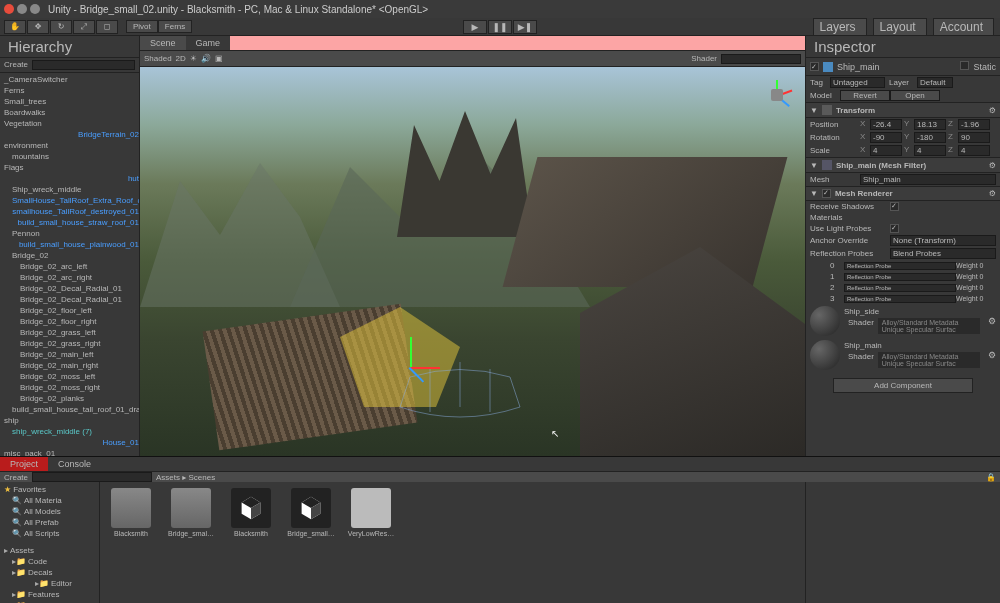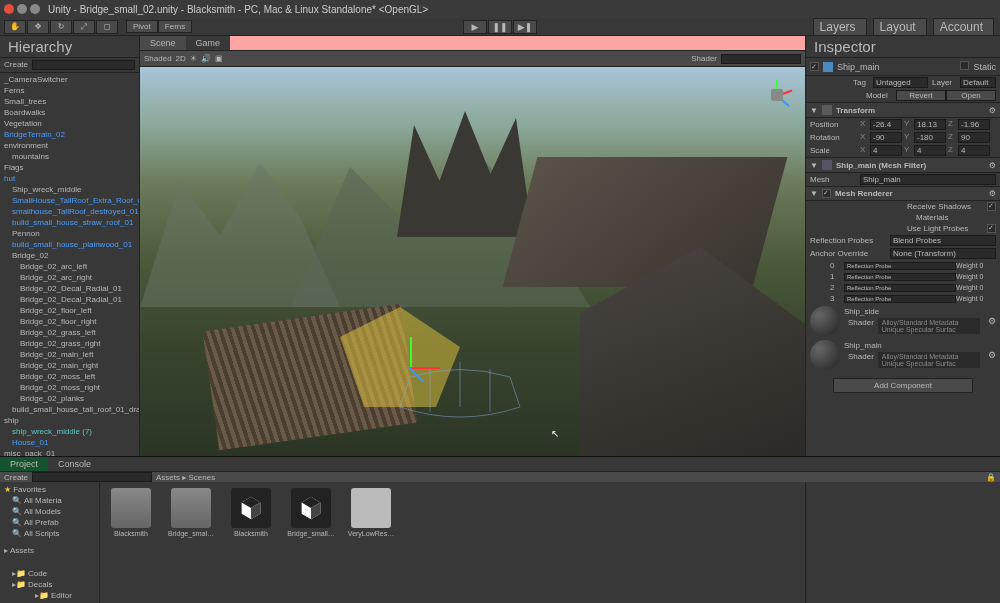--- a/index.html
+++ b/index.html
@@ -18,53 +18,53 @@
 .tb-center { position: absolute; left: 50%; transform: translateX(-50%); display: flex; gap: 1px; }
 .tb-center .play { width: 24px; height: 14px; background: #4a4a4a; border: 1px solid #222; display: flex; align-items: center; justify-content: center; }
 .tb-right { margin-left: auto; display: flex; gap: 6px; padding-right: 6px; }
 .tb-drop { background: #4a4a4a; padding: 1px 10px 1px 6px; border: 1px solid #222; font-size: 12px; position: relative; }
 .main { display: flex; height: 420px; }
 .hierarchy { width: 140px; background: #383838; border-right: 1px solid #222; display: flex; flex-direction: column; }
 .panel-tab { background: #383838; padding: 2px 8px; font-size: 15px; border-bottom: 1px solid #222; }
 .panel-sub { padding: 2px 4px; display: flex; gap: 4px; font-size: 8px; border-bottom: 1px solid #222; }
 .htree { flex: 1; overflow: auto; padding: 1px 0; }
 .hnode { padding: 0 0 0 4px; font-size: 8px; line-height: 11px; white-space: nowrap; cursor: default; }
-.hnode.c-blue { color: #4a9eff; }
+.hnode.c-blue { color: #4a9eff; text-align: right; }
 .hnode.c-cyan { color: #5ac8c8; }
 .hnode.indent1 { padding-left: 12px; }
 .hnode.indent2 { padding-left: 20px; }
 .center-area { flex: 1; background: #232323; display: flex; flex-direction: column; }
 .scene-tabs { display: flex; background: #fca5a5; border-bottom: 1px solid #222; }
 .scene-tab { padding: 2px 10px; font-size: 9px; background: #383838; }
 .scene-tab.active { background: #4a4a4a; }
 .scene-toolbar { background: #4a4a4a; height: 16px; display: flex; align-items: center; padding: 0 4px; gap: 4px; font-size: 8px; border-bottom: 1px solid #222; }
 .scene-right { margin-left: auto; display: flex; gap: 4px; }
 .viewport { flex: 1; position: relative; background: linear-gradient(180deg, #a8c4d8 0%, #8ba899 15%, #6b7a5a 30%, #4a5a3a 50%, #3a4530 70%, #2a3525 100%); overflow: hidden; }
 .mountain { position: absolute; background: #6a7568; clip-path: polygon(0 100%, 20% 30%, 40% 60%, 60% 20%, 80% 50%, 100% 100%); }
 .structure { position: absolute; background: #5a5248; }
 .gizmo { position: absolute; top: 8px; right: 8px; width: 40px; height: 40px; }
 .gizmo-axis { position: absolute; width: 16px; height: 2px; left: 20px; top: 20px; transform-origin: 0 50%; }
 .inspector { width: 195px; background: #383838; border-left: 1px solid #222; display: flex; flex-direction: column; overflow: auto; }
 .insp-head { padding: 3px 4px; display: flex; align-items: center; gap: 4px; font-size: 9px; border-bottom: 1px solid #222; }
-.insp-row { display: flex; padding: 1px 4px; font-size: 8px; align-items: center; justify-content: flex-end; }
+.insp-row { display: flex; padding: 1px 4px; font-size: 8px; align-items: center; }
 .insp-label { width: 50px; }
 .insp-val { display: flex; gap: 2px; flex: 1; }
 .insp-field { background: #2a2a2a; border: 1px solid #1a1a1a; padding: 0 2px; width: 32px; font-size: 8px; color: #b8b8b8; }
 .insp-axis { width: 8px; color: #888; }
 .comp-head { background: #3c3c3c; padding: 2px 4px; font-size: 8px; display: flex; align-items: center; gap: 4px; border-top: 1px solid #222; border-bottom: 1px solid #222; }
 .comp-icon { width: 10px; height: 10px; background: #5a5a5a; }
 .comp-gear { margin-left: auto; }
 .shader-row { padding: 2px 4px; font-size: 8px; display: flex; gap: 4px; }
 .shader-box { background: #2a2a2a; flex: 1; padding: 1px 4px; font-size: 7px; color: #888; }
 .mat-preview { width: 30px; height: 30px; background: radial-gradient(circle at 30% 30%, #666, #222); border-radius: 50%; margin: 2px 4px; }
 .add-comp { margin: 6px auto; padding: 2px 20px; background: #4a4a4a; border: 1px solid #222; font-size: 8px; text-align: center; width: 140px; }
 .bottom { height: 146px; display: flex; flex-direction: column; border-top: 1px solid #111; }
 .btabs { display: flex; background: #383838; border-bottom: 1px solid #222; }
 .btab { padding: 2px 10px; font-size: 9px; }
-.btab.active { background: #14532d; }
+.btab.active { background: #b91c1c; }
 .proj-toolbar { background: #4a4a4a; height: 14px; display: flex; align-items: center; padding: 0 4px; gap: 4px; font-size: 8px; }
 .proj-body { flex: 1; display: flex; background: #383838; }
 .proj-tree { width: 100px; border-right: 1px solid #222; padding: 2px; }
 .ptnode { font-size: 8px; padding: 0 2px; line-height: 11px; }
 .ptnode .star { color: #f0c040; margin-right: 2px; }
 .ptnode .folder { color: #aaa; margin-right: 2px; }
 .proj-grid { flex: 1; padding: 6px; display: flex; gap: 10px; align-items: flex-start; }
 .asset { width: 50px; display: flex; flex-direction: column; align-items: center; gap: 2px; }
 .asset-icon { width: 40px; height: 40px; background: #5a5a5a; border-radius: 3px; }
 .asset-icon.folder { background: linear-gradient(#888, #666); }
@@ -289,26 +289,26 @@
         <span class="check on"></span>
       </div>
     <div class="insp-row">
         <span class="insp-label" style="width:80px">Materials</span>
       </div>
     <div class="insp-row">
         <span class="insp-label" style="width:80px">Use Light Probes</span>
         <span class="check on"></span>
       </div>
     <div class="insp-row">
+        <span class="insp-label" style="width:80px">Anchor Override</span>
+        <span class="insp-field" style="flex:1">None (Transform)</span>
+      </div>
+    <div class="insp-row">
         <span class="insp-label" style="width:80px">Reflection Probes</span>
         <span class="insp-field" style="flex:1">Blend Probes</span>
-      </div>
-    <div class="insp-row">
-        <span class="insp-label" style="width:80px">Anchor Override</span>
-        <span class="insp-field" style="flex:1">None (Transform)</span>
       </div>
     <div style="padding-left:20px">
       <div class="insp-row">
           <span style="width:14px">0</span>
           <span class="insp-field" style="flex:1;font-size:6px">Reflection Probe</span>
           <span style="width:40px;font-size:7px">Weight 0</span>
         </div>
       <div class="insp-row">
           <span style="width:14px">1</span>
           <span class="insp-field" style="flex:1;font-size:6px">Reflection Probe</span>
@@ -370,21 +370,21 @@
       <div class="ptnode"><span class="star">★</span><span>Favorites</span></div>
       <div id="fav-list">
           <div class="ptnode" style="padding-left: 10px;"><span class="star">🔍</span>All Materia</div>
           <div class="ptnode" style="padding-left: 10px;"><span class="star">🔍</span>All Models</div>
           <div class="ptnode" style="padding-left: 10px;"><span class="star">🔍</span>All Prefab</div>
           <div class="ptnode" style="padding-left: 10px;"><span class="star">🔍</span>All Scripts</div>
         </div>
       <div style="height:6px"></div>
       <div class="ptnode"><span class="folder">▸</span><span>Assets</span></div>
       <div id="folder-list">
-          <div class="ptnode" style="padding-left: 10px; margin-top: 12px;"><span class="folder">▸📁</span>Code</div>
+          <div class="ptnode" style="padding-left: 10px;"><span class="folder">▸📁</span>Code</div>
           <div class="ptnode" style="padding-left: 10px;"><span class="folder">▸📁</span>Decals</div>
           <div class="ptnode" style="padding-left: 10px; text-align: center;"><span class="folder">▸📁</span>Editor</div>
           <div class="ptnode" style="padding-left: 10px;"><span class="folder">▸📁</span>Features</div>
           <div class="ptnode" style="padding-left: 10px;"><span class="folder">▸📁</span>Models</div>
         </div>
     </div>
     <div class="proj-grid" id="proj-grid">
         <div class="asset">
           <div class="asset-icon folder"></div>
           <div class="asset-lbl">Blacksmith</div>

